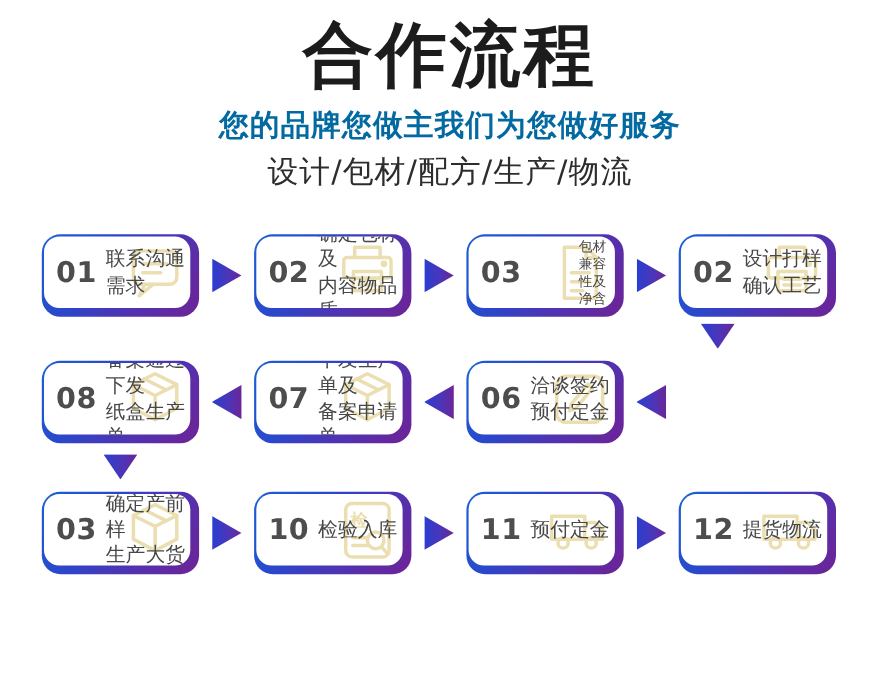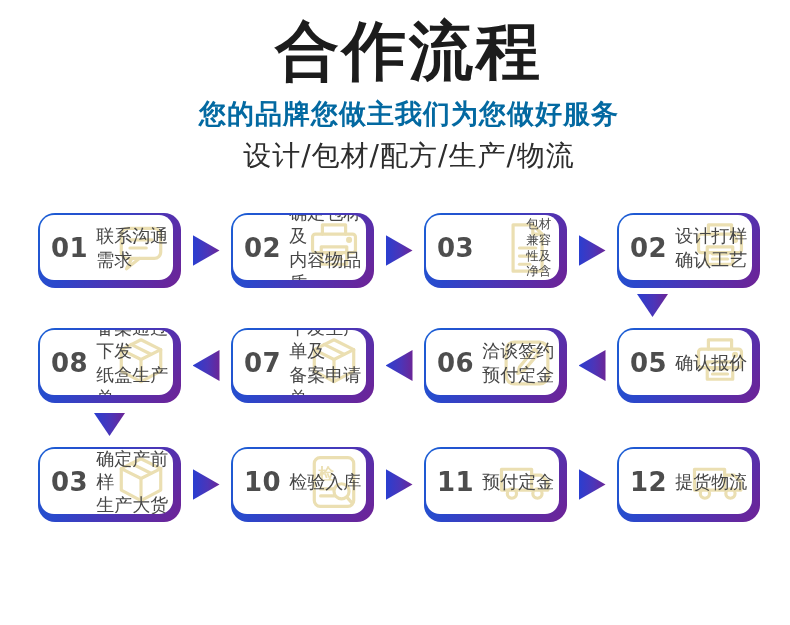--- a/index.html
+++ b/index.html
@@ -226,29 +226,20 @@
           <span class="lbl">洽谈签约
 预付定金</span>
           <svg class="icon" viewBox="0 0 100 100">
               <use href="#i-pen"></use>
             </svg>
         </div>
       </div>
       <div class="arrowbox">
           <div class="arr-l"></div>
         </div>
-      <div class="card">
-        <div class="card-inner">
-          <span class="num">05</span>
-          <span class="lbl">确认报价</span>
-          <svg class="icon" viewBox="0 0 100 100">
-              <use href="#i-printer"></use>
-            </svg>
-        </div>
-      </div>
     </div>
 
     <div class="arr-d down2"></div>
 
     <div class="row row3">
       <div class="card">
         <div class="card-inner">
           <span class="num">03</span>
           <span class="lbl">确定产前样
 生产大货</span>

